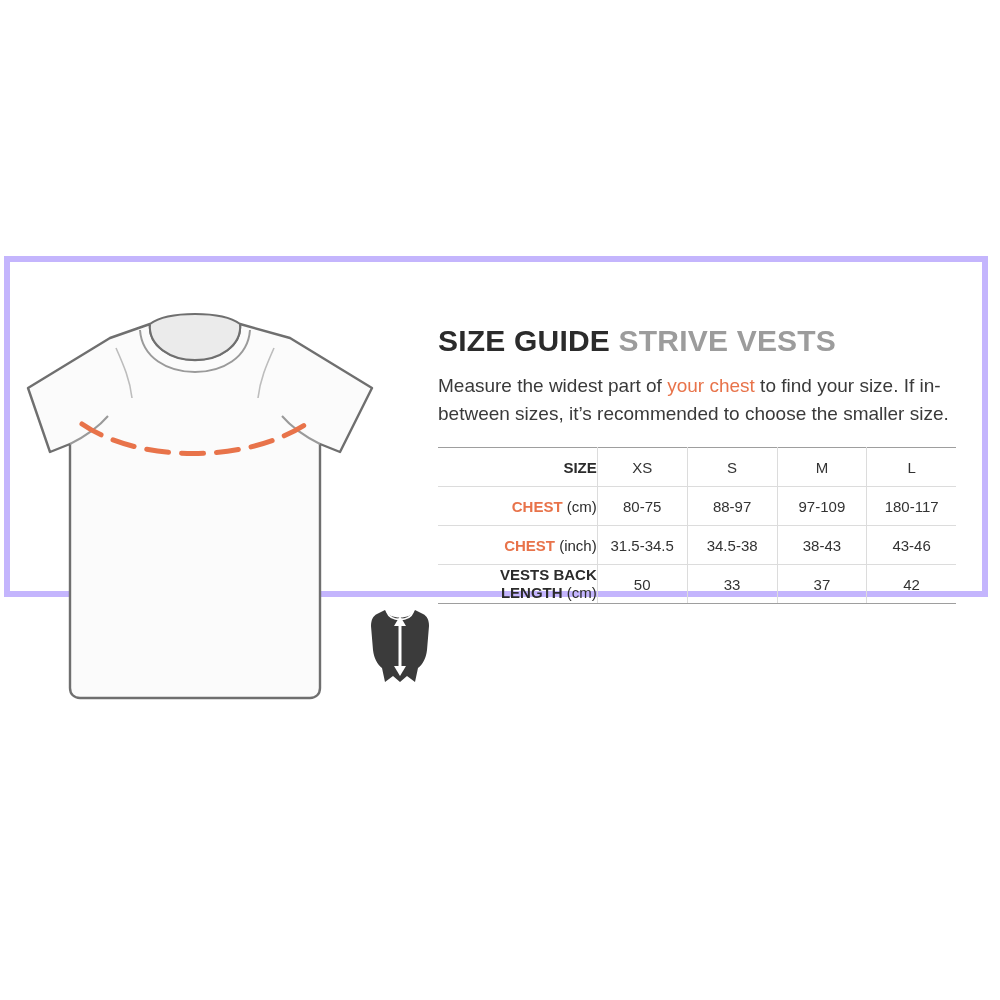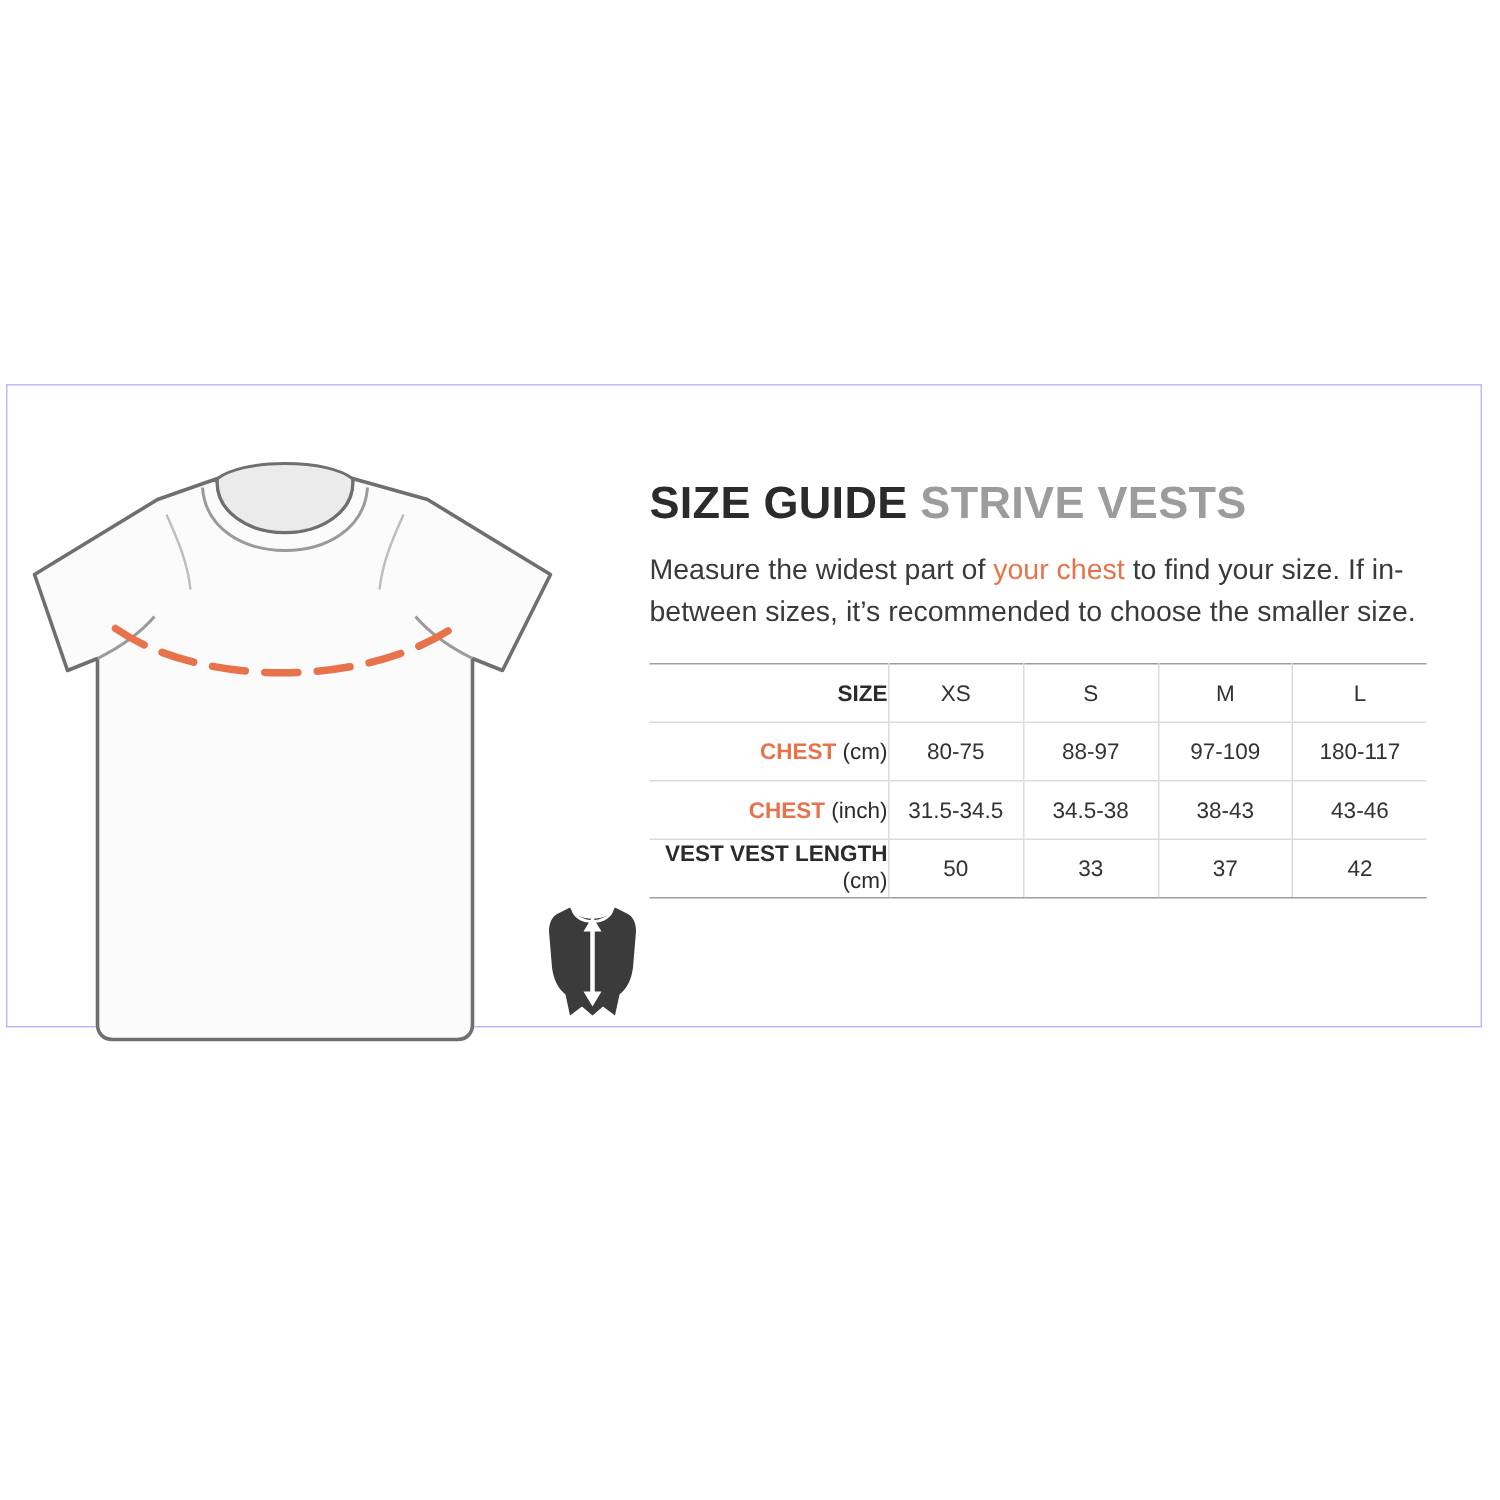--- a/index.html
+++ b/index.html
@@ -18,22 +18,22 @@
     background: #ffffff;
     overflow: hidden;
   }
 
   
   .card {
     position: absolute;
     left: 4px;
     top: 256px;
     width: 984px;
-    height: 429px;
-    border: 1px solid #c4b5fd;
+    height: 341px;
+    border: 6px solid #c4b5fd;
     box-sizing: border-box;
     background: #ffffff;
   }
 
   
   .shirt-wrap {
     position: absolute;
     left: 10px;
     top: 40px;
     width: 380px;
@@ -207,21 +207,21 @@
               <span class="lbl-accent">CHEST</span><span class="lbl-sub"> (inch)</span>
             </th>
             <td class="col">31.5-34.5</td>
             <td class="col">34.5-38</td>
             <td class="col">38-43</td>
             <td class="col">43-46</td>
           </tr>
 
           <tr class="tall-row">
             <th class="rowhead rowhead-2line">
-              <span class="lbl-bold">VEST VEST LENGTH</span><span class="lbl-sub"> (cm)</span>
+              <span class="lbl-bold">VESTS BACK LENGTH</span><span class="lbl-sub"> (cm)</span>
             </th>
             <td class="col">50</td>
             <td class="col">33</td>
             <td class="col">37</td>
             <td class="col">42</td>
           </tr>
         </tbody>
       </table>
     </div>
 

